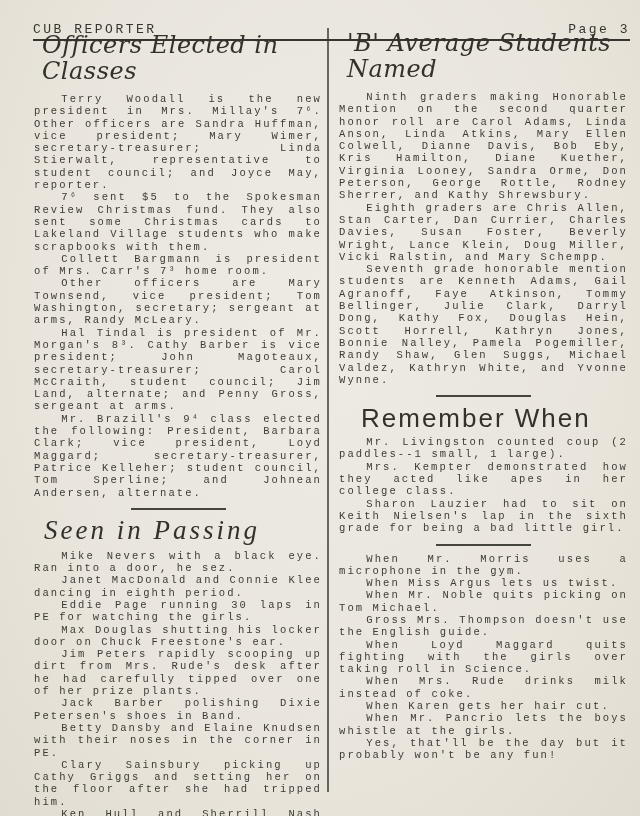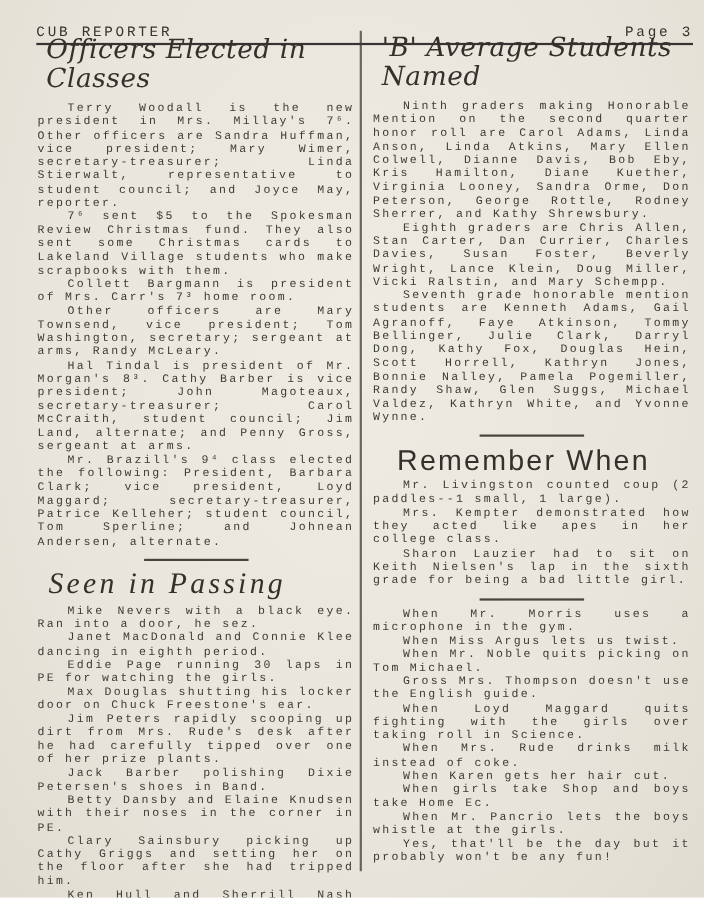--- a/index.html
+++ b/index.html
@@ -109,18 +109,17 @@
 
     <hr class="hr-short">
 
     <p>When Mr. Morris  uses a microphone in the gym.</p>
     <p>When Miss Argus lets us twist.</p>
     <p>When Mr. Noble  quits  picking on Tom Michael.</p>
     <p>Gross Mrs. Thompson doesn't use the English guide.</p>
     <p>When Loyd Maggard quits fighting with the  girls  over  taking roll in Science.</p>
     <p>When Mrs. Rude drinks milk instead of coke.</p>
     <p>When Karen gets her hair cut.</p>
-    <p>When girls take  Shop and boys take Home Ec.</p>
     <p>When Mr. Pancrio lets the boys whistle at the girls.</p>
     <p>Yes, that'll be the day but it probably won't be any fun!</p>
   </div>
 
 </div>
 
 </body></html>

